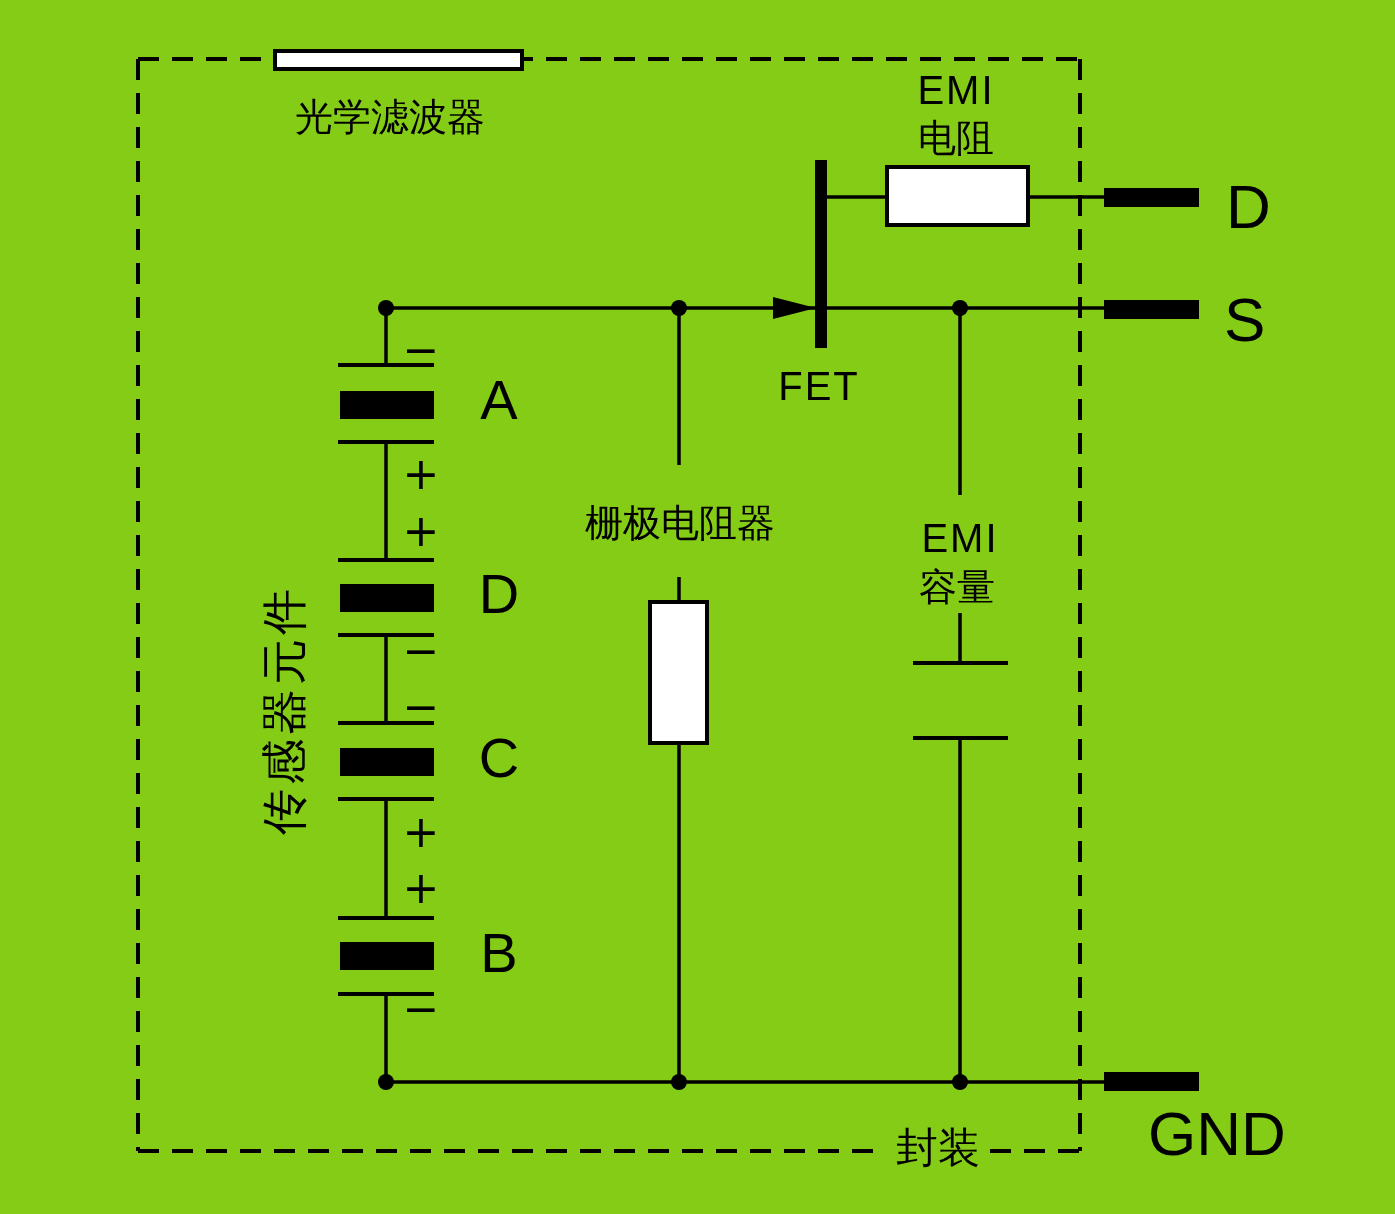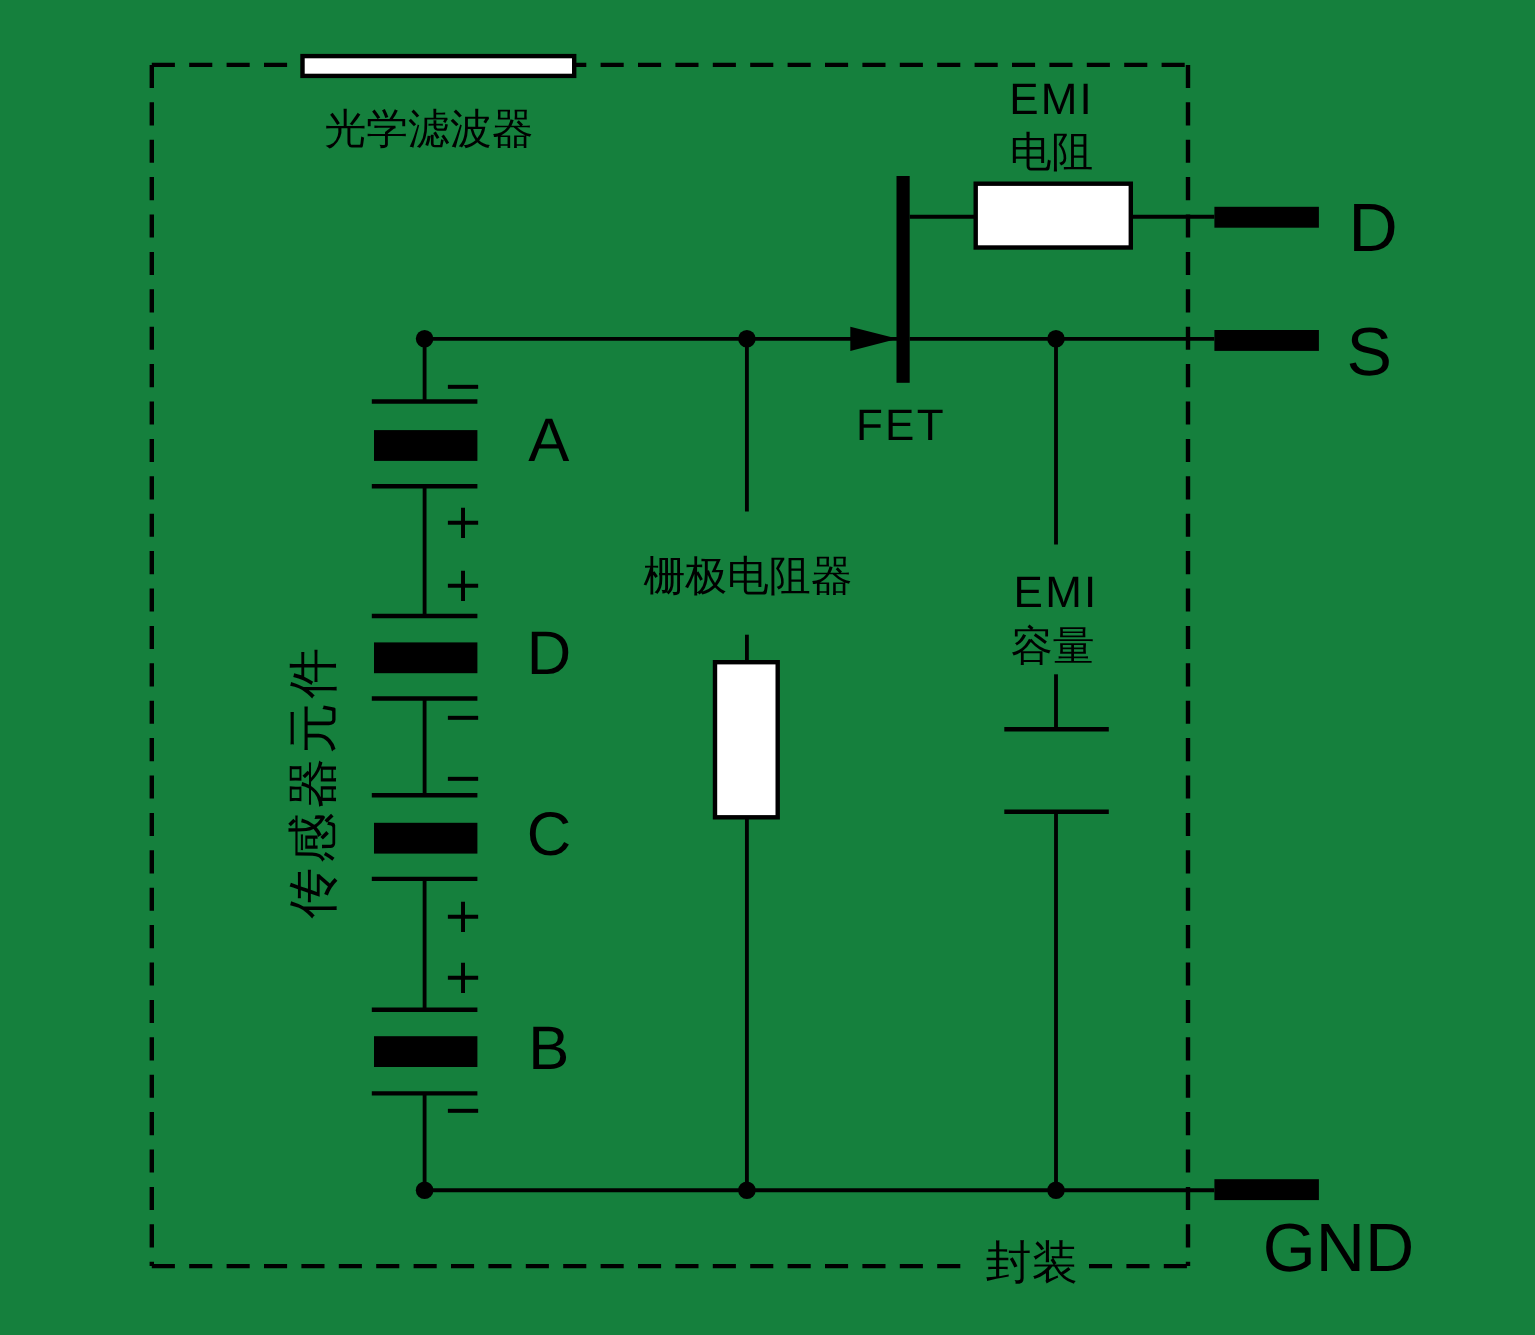--- a/index.html
+++ b/index.html
@@ -7,21 +7,21 @@
     padding: 0;
     background: #ffffff;
     width: 1395px;
     height: 1214px;
     overflow: hidden;
   }
   .canvas {
     position: relative;
     width: 1395px;
     height: 1214px;
-    background: #15803d;
+    background: #84cc16;
   }
   svg {
     display: block;
     font-family: "Liberation Sans", sans-serif;
   }
   .wire   { stroke: #000; stroke-width: 3.5; fill: none; }
   .plate  { stroke: #000; stroke-width: 4;   fill: none; }
   .boxcmp { stroke: #000; stroke-width: 4;   fill: #ffffff; }
   .solid  { fill: #000; stroke: none; }
   .dashed { stroke: #000; stroke-width: 4; fill: none; stroke-dasharray: 21 13; }

